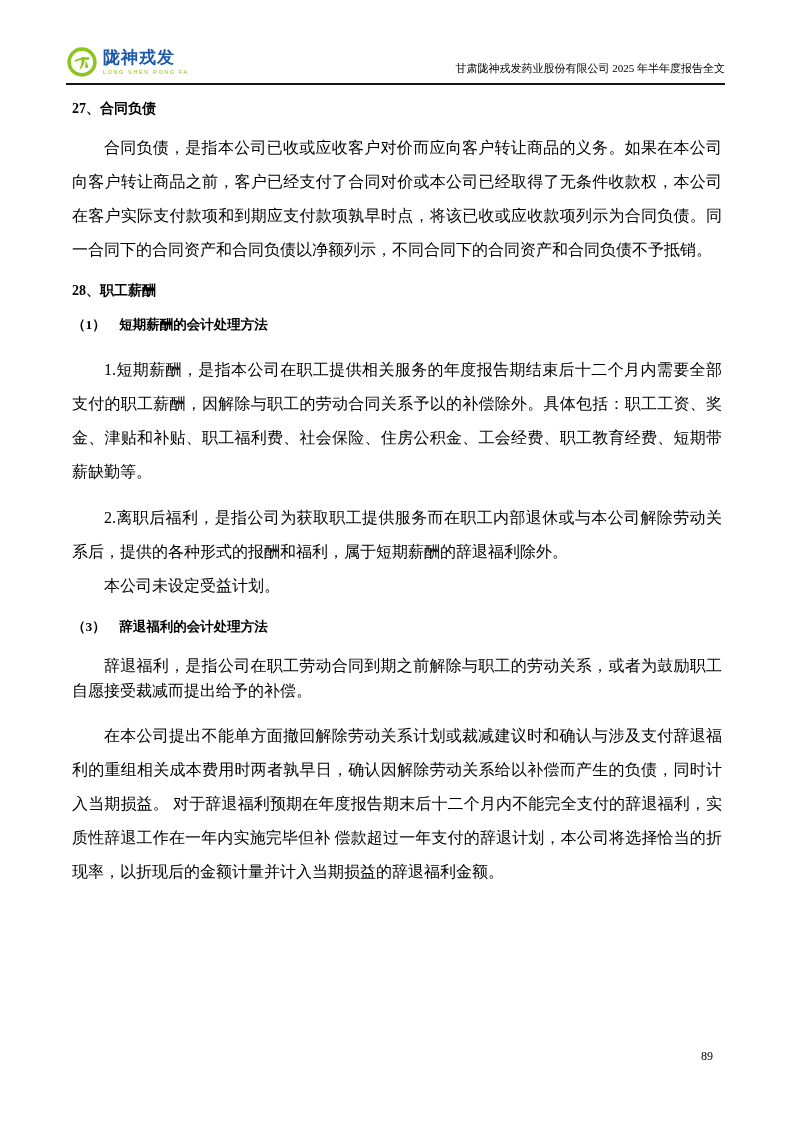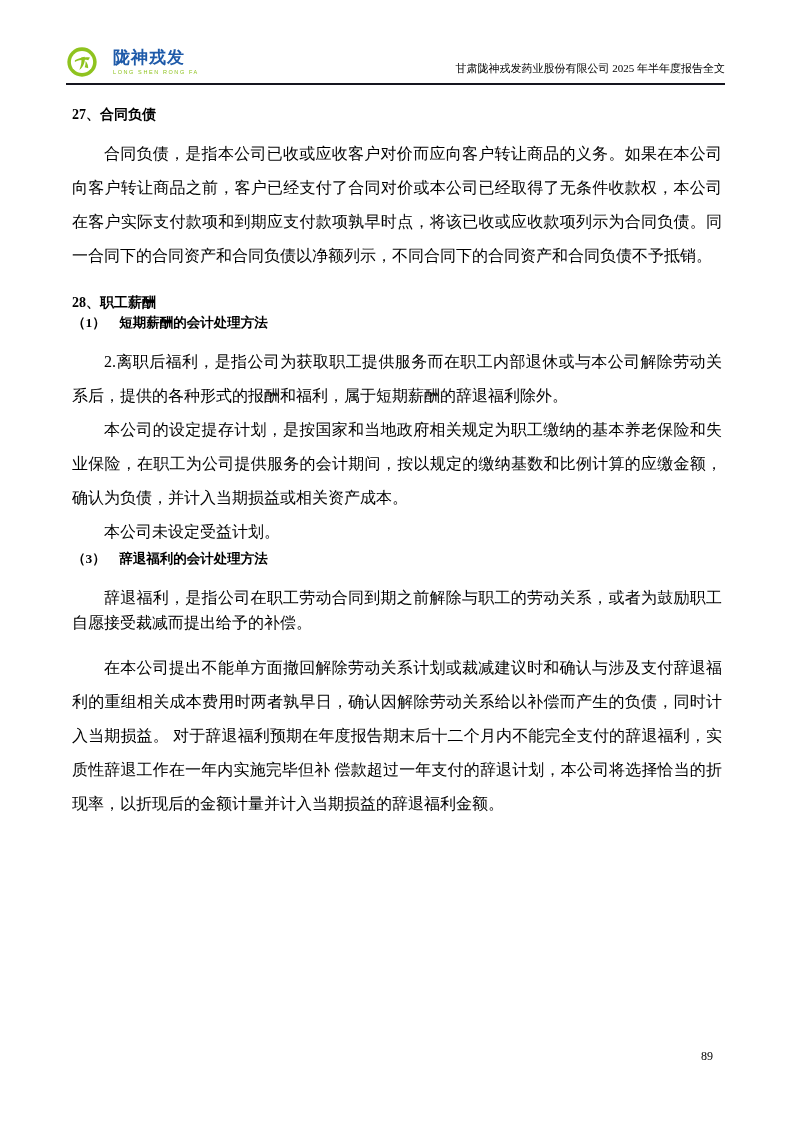--- a/index.html
+++ b/index.html
@@ -8,40 +8,40 @@
     width:793px; height:1122px; margin:0 auto; background:#ffffff;
     font-family:"Liberation Serif","DejaVu Serif",serif; color:#000;
     position:relative; overflow:hidden;
   }
   
   .header {
     margin:0 68px 0 66px; padding-top:46px; padding-bottom:5px;
     display:flex; justify-content:space-between; align-items:flex-end;
     border-bottom:2px solid #15151f;
   }
-  .logo { display:flex; align-items:center; gap:15px; }
+  .logo { display:flex; align-items:center; gap:5px; }
   .logo-mark { width:32px; height:32px; flex:0 0 auto; }
   .logo-text { display:flex; flex-direction:column; }
   .logo-cn {
     font-family:"Liberation Sans","DejaVu Sans",sans-serif;
     font-weight:bold; font-size:17px; line-height:1.05; letter-spacing:1px;
   }
   .logo-en {
     font-family:"Liberation Sans","DejaVu Sans",sans-serif;
     font-size:5.5px; letter-spacing:1.6px; margin-top:2px; white-space:nowrap;
   }
   .header-title { font-size:11px; line-height:1.2; padding-bottom:3px; }
   
   .content { padding:0 71px 0 72px; }
   .sec-heading {
-    font-size:14px; font-weight:bold; line-height:20px; margin-top:20px;
+    font-size:14px; font-weight:bold; line-height:20px; margin-top:14px;
     white-space:pre-wrap;
   }
   .sub-heading {
-    font-size:13.5px; font-weight:bold; line-height:20px; margin-top:0;
+    font-size:13.5px; font-weight:bold; line-height:20px; margin-top:14px;
     white-space:pre-wrap;
   }
   p.body {
     font-size:16px; line-height:34px; text-align:justify; text-indent:2em;
     white-space:pre-wrap;
   }
   p.mt-lg { margin-top:12px; }
   p.mt-md { margin-top:18px; }
   p.mt-sm { margin-top:16px; }
   p.tight { line-height:25px; }
@@ -74,23 +74,23 @@
   </div>
 
   <div class="content">
 
     <div class="sec-heading">27、合同负债</div>
     <p class="body mt-lg">合同负债，是指本公司已收或应收客户对价而应向客户转让商品的义务。如果在本公司向客户转让商品之前，客户已经支付了合同对价或本公司已经取得了无条件收款权，本公司在客户实际支付款项和到期应支付款项孰早时点，将该已收或应收款项列示为合同负债。同一合同下的合同资产和合同负债以净额列示，不同合同下的合同资产和合同负债不予抵销。</p>
 
     <div class="sec-heading">28、职工薪酬</div>
 
     <div class="sub-heading">（1）　短期薪酬的会计处理方法</div>
+    <p class="body mt-md">1.短期薪酬，是指本公司在职工提供相关服务的年度报告期结束后十二个月内需要全部支付的职工薪酬，因解除与职工的劳动合同关系予以的补偿除外。具体包括：职工工资、奖金、津贴和补贴、职工福利费、社会保险、住房公积金、工会经费、职工教育经费、短期带薪缺勤等。</p>
 
     <p class="body mt-lg">2.离职后福利，是指公司为获取职工提供服务而在职工内部退休或与本公司解除劳动关系后，提供的各种形式的报酬和福利，属于短期薪酬的辞退福利除外。</p>
-    <p class="body">本公司的设定提存计划，是按国家和当地政府相关规定为职工缴纳的基本养老保险和失业保险，在职工为公司提供服务的会计期间，按以规定的缴纳基数和比例计算的应缴金额，确认为负债，并计入当期损益或相关资产成本。</p>
     <p class="body">本公司未设定受益计划。</p>
 
     <div class="sub-heading">（3）　辞退福利的会计处理方法</div>
     <p class="body tight mt-sm">辞退福利，是指公司在职工劳动合同到期之前解除与职工的劳动关系，或者为鼓励职工自愿接受裁减而提出给予的补偿。</p>
     <p class="body mt-sm">在本公司提出不能单方面撤回解除劳动关系计划或裁减建议时和确认与涉及支付辞退福利的重组相关成本费用时两者孰早日，确认因解除劳动关系给以补偿而产生的负债，同时计入当期损益。 对于辞退福利预期在年度报告期末后十二个月内不能完全支付的辞退福利，实质性辞退工作在一年内实施完毕但补 偿款超过一年支付的辞退计划，本公司将选择恰当的折现率，以折现后的金额计量并计入当期损益的辞退福利金额。</p>
 
   </div>
 
   <div class="page-number">89</div>
 

